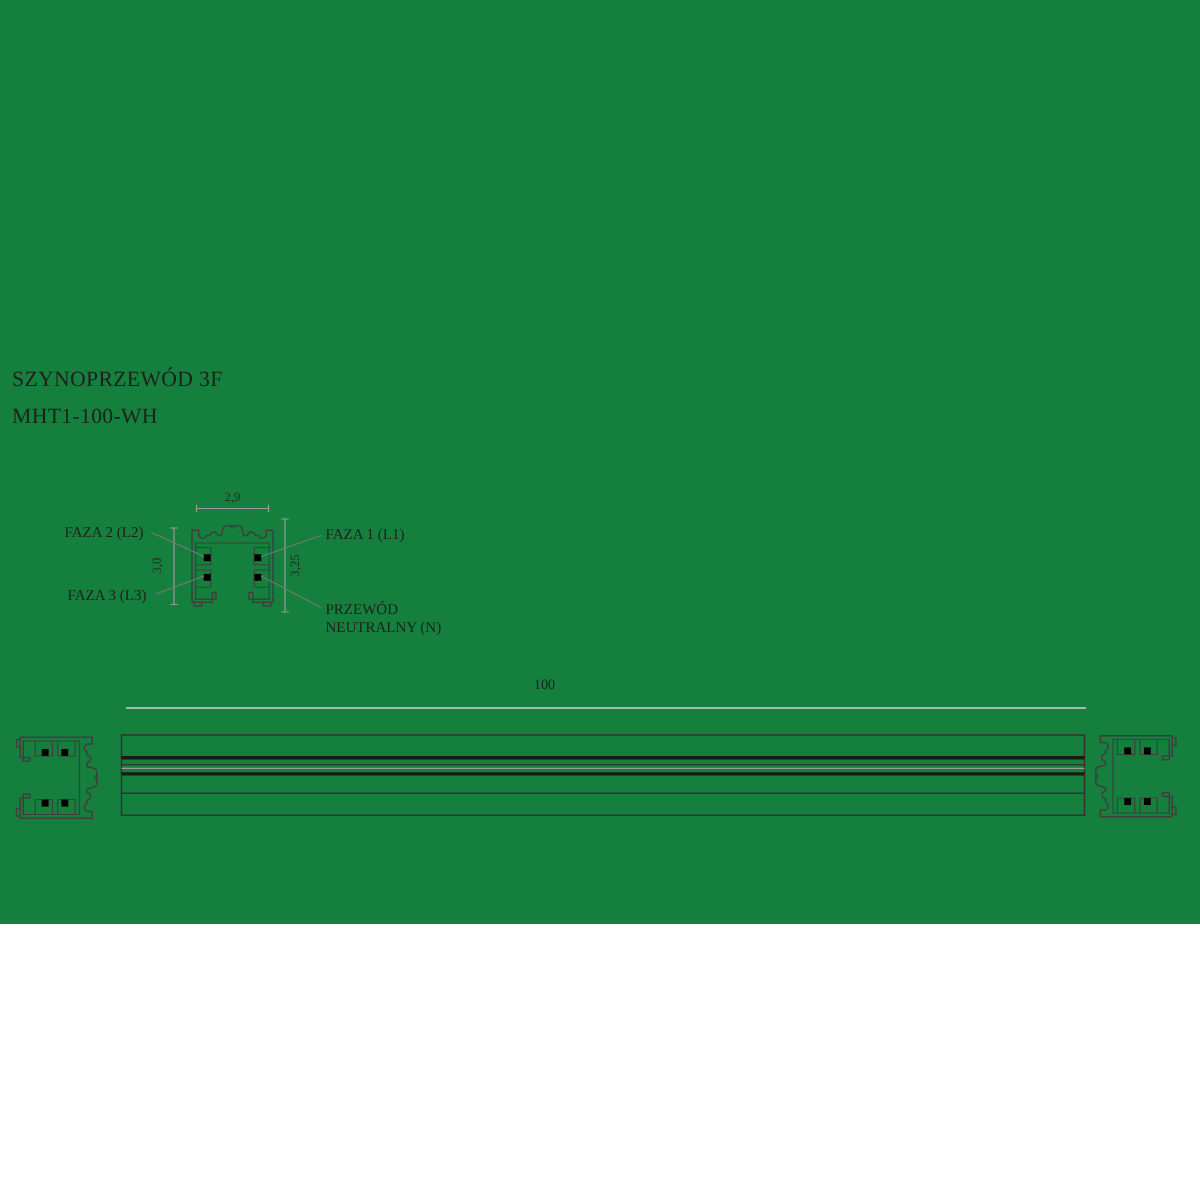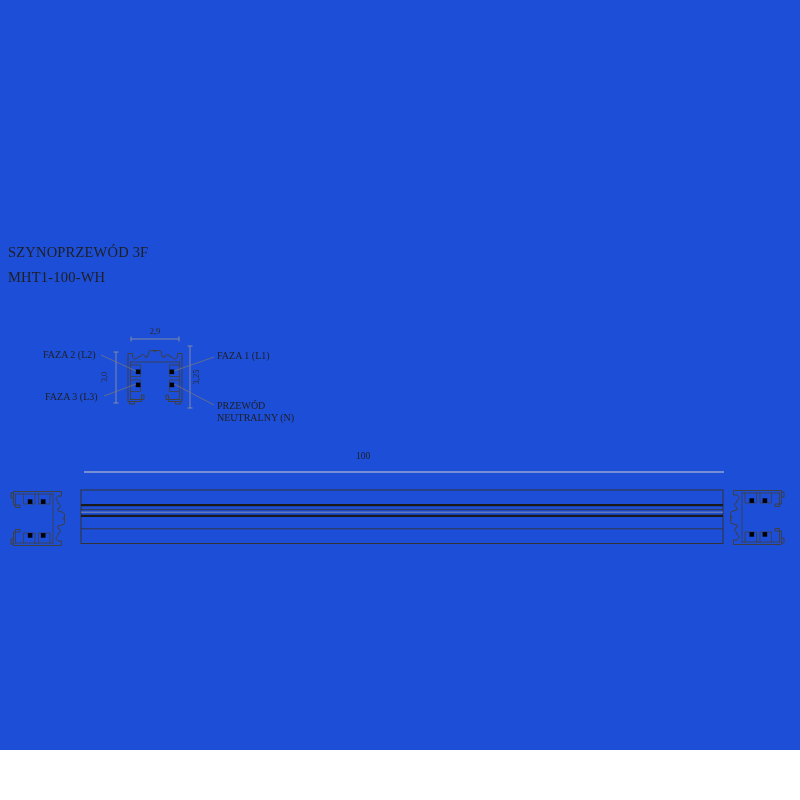--- a/index.html
+++ b/index.html
@@ -1,16 +1,16 @@
 <!DOCTYPE html>
 <html><head>
 <meta charset="utf-8">
 <style>
   html,body{margin:0;padding:0;background:#ffffff;}
-  .page{position:relative;width:800px;height:750px;background:#1d4ed8;overflow:hidden;}
+  .page{position:relative;width:800px;height:616px;background:#15803d;overflow:hidden;}
   svg{position:absolute;top:0;left:0;}
   text{font-family:"Liberation Serif","DejaVu Serif",serif;fill:#1f1f1f;}
   .title-text{font-size:14.5px;letter-spacing:0.2px;}
   .label-text{font-size:10px;}
   .dim-text{font-size:8.5px;fill:#2a2a2a;}
   .len-text{font-size:9.5px;}
 </style>
 </head>
 <body>
 

